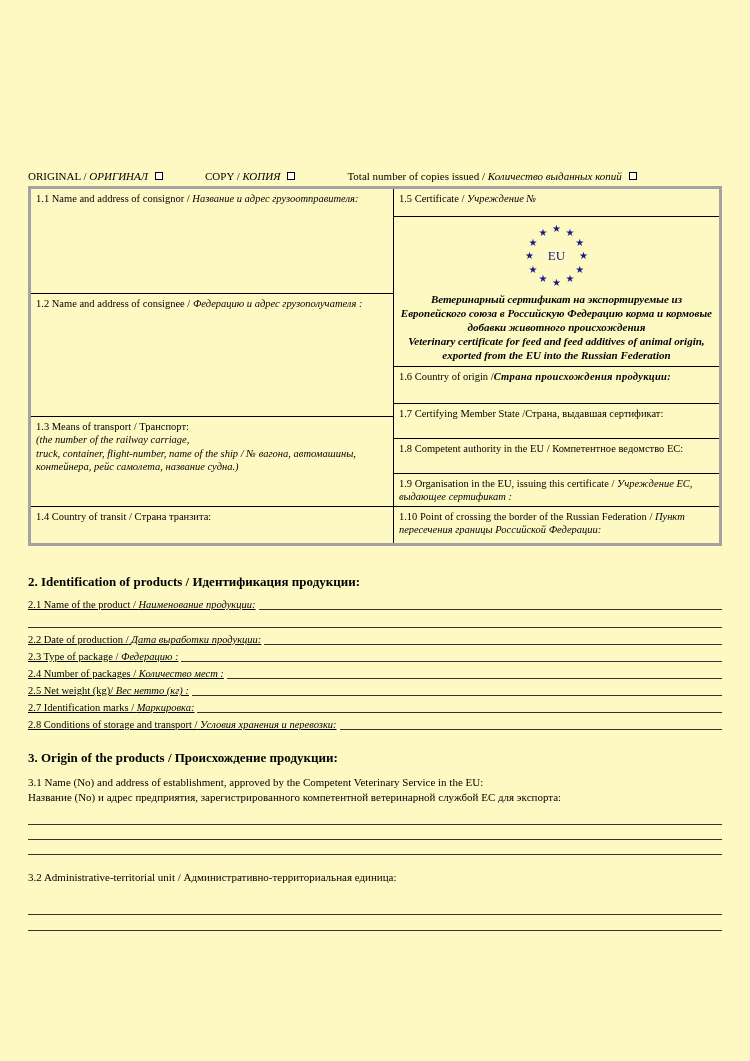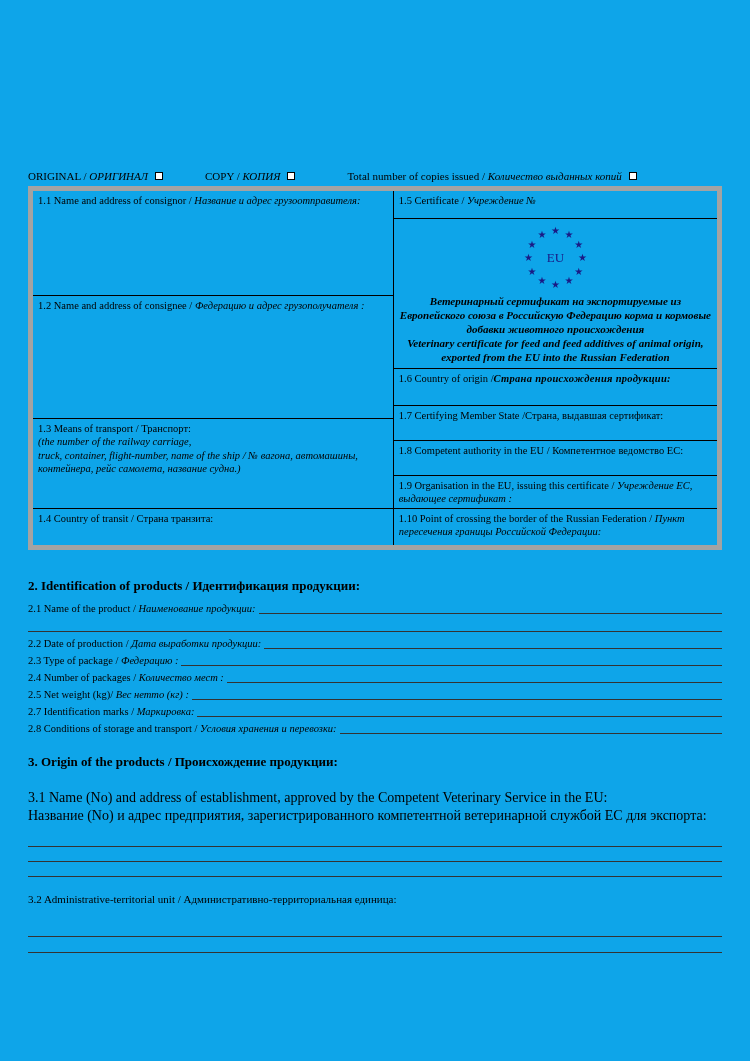--- a/index.html
+++ b/index.html
@@ -1,21 +1,21 @@
 <!DOCTYPE html>
 <html><head>
 <meta charset="utf-8">
 <style>
   * { margin: 0; padding: 0; box-sizing: border-box; }
   html, body { background: #ffffff; }
   .page {
     position: relative;
     width: 750px;
     height: 1061px;
-    background: #0ea5e9;
+    background: #fef9c3;
     color: #000;
     font-family: "Liberation Serif", "DejaVu Serif", serif;
     overflow: hidden;
   }
   .content {
     position: absolute;
     left: 28px;
     top: 170px;
     width: 694px;
   }
@@ -36,21 +36,21 @@
     border: 1px solid #000;
     margin-left: 7px;
     background: #fff;
   }
   .ru { font-style: italic; }
   .ru-b { font-style: italic; font-weight: bold; letter-spacing: 0.3px; }
 
   
   .cert-table {
     display: flex;
-    border: 5px solid #a3a3a3;
+    border: 3px solid #a3a3a3;
     margin-top: 4px;
   }
   .col-left  { width: 52.6%; }
   .col-right { width: 47.4%; border-left: 1px solid #000; }
   .cell {
     border-bottom: 1px solid #000;
     padding: 3px 5px;
     font-size: 10.5px;
     line-height: 1.28;
     overflow: hidden;
@@ -96,26 +96,26 @@
   .section2 { margin-top: 28px; }
   .section-title { font-size: 13px; font-weight: bold; }
   .item-row {
     display: flex;
     align-items: flex-end;
     font-size: 10.5px;
     margin-top: 4px;
     height: 13px;
   }
   .item-row.first { margin-top: 7px; }
-  .item-label { white-space: nowrap; padding-right: 3px; }
+  .item-label { white-space: nowrap; padding-right: 3px; text-decoration: underline; }
   .fill { flex: 1; border-bottom: 1px solid #333; height: 13px; }
   .full-line { border-bottom: 1px solid #333; height: 14px; margin-top: 4px; }
 
   .section3 { margin-top: 20px; }
-  .s3-text { font-size: 14px; line-height: 1.32; margin-top: 19px; }
+  .s3-text { font-size: 11px; line-height: 1.32; margin-top: 9px; }
   .blank-line { border-bottom: 1px solid #333; height: 15px; }
   .blank-group-31 { margin-top: 6px; }
   .blank-group-32 { margin-top: 16px; }
   .blank-group-32 .blank-line { height: 16px; }
   .s32-row { font-size: 11px; margin-top: 16px; }
 </style>
 </head>
 <body>
 
 <div class="page">

